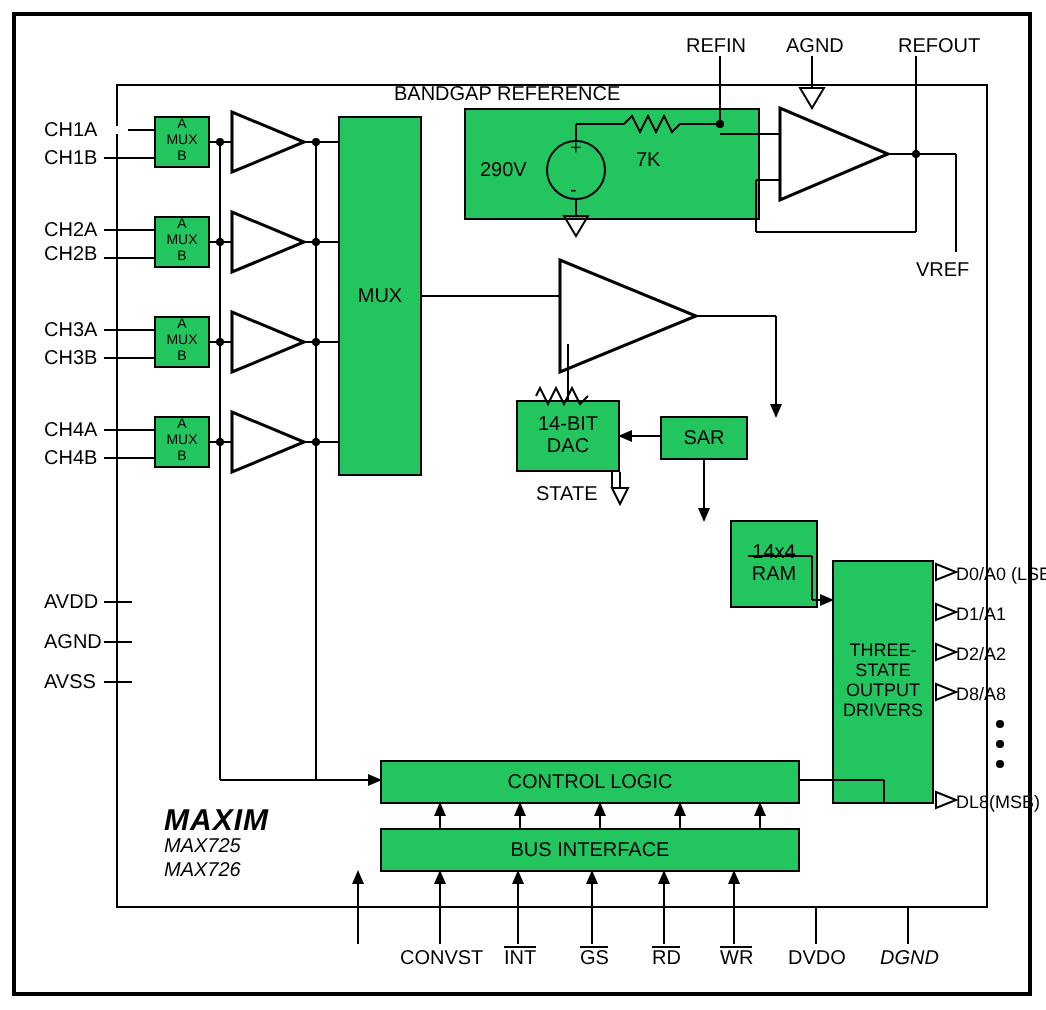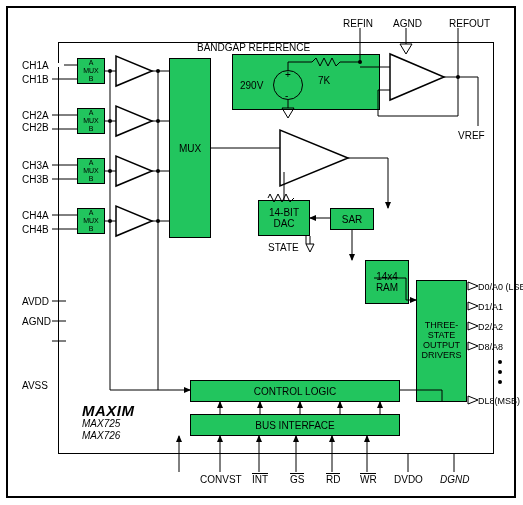--- a/index.html
+++ b/index.html
@@ -118,21 +118,21 @@
 <div class="label" style="left:123px; top:116px;">T/H</div>
 <div class="label" style="left:123px; top:166px;">T/H</div>
 <div class="label" style="left:123px; top:216px;">T/H</div>
 
 <div class="box" style="left:169px; top:58px; width:42px; height:180px;">
     <span>MUX</span>
   </div>
 
 <div class="label" style="left:22px; top:296px;">AVDD</div>
 <div class="label" style="left:22px; top:316px;">AGND</div>
-<div class="label" style="left:22px; top:336px;margin-top:44px;">AVSS</div>
+<div class="label" style="left:22px; top:336px;">AVSS</div>
 
 <div class="box" style="left:258px; top:200px; width:52px; height:36px; white-space:pre;"><span>14-BIT
 DAC</span></div>
 <div class="label" style="left:268px; top:242px;">STATE</div>
 
 <div class="box" style="left:330px; top:208px; width:44px; height:22px;">
     <span>SAR</span>
   </div>
 
 <div class="box" style="left:330px; top:260px; width:44px; height:44px; white-space:pre;margin-left:35px;"><span>14x4

